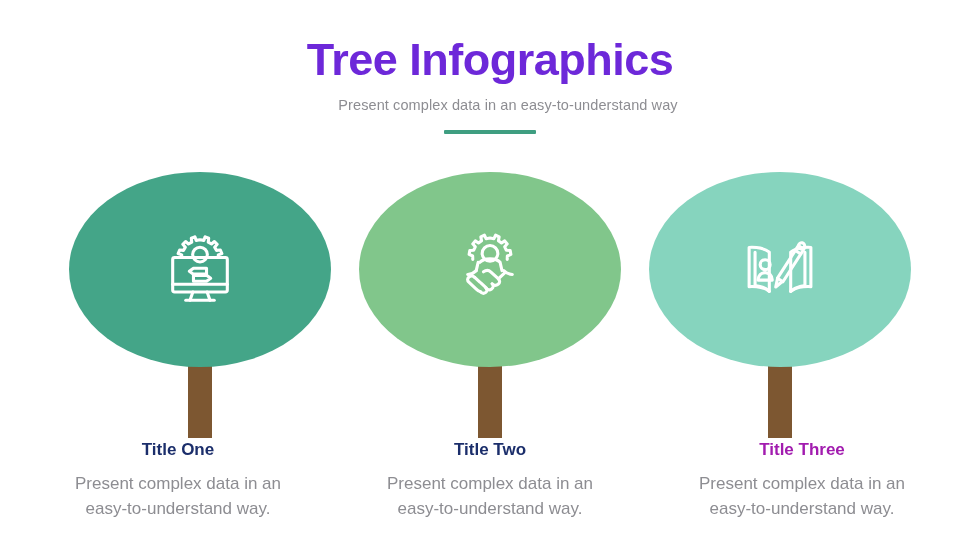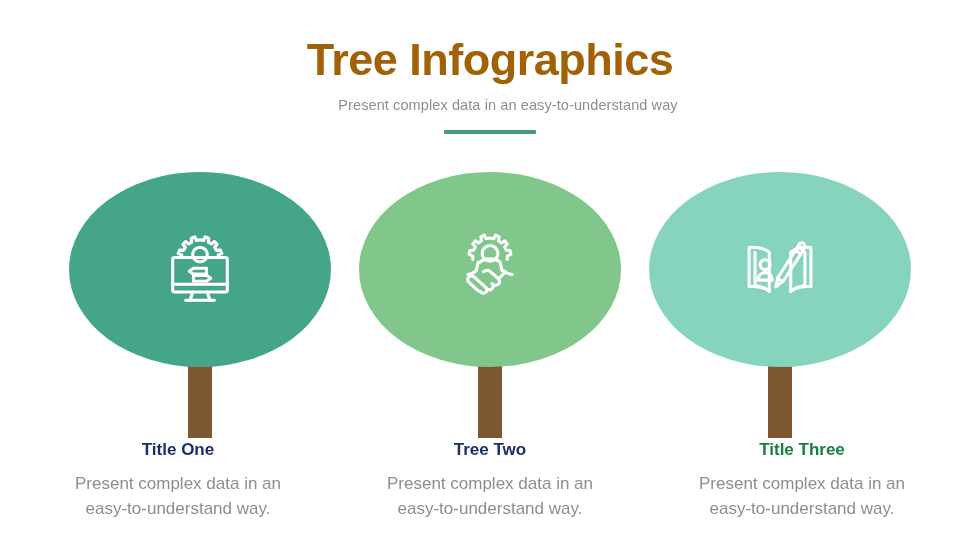--- a/index.html
+++ b/index.html
@@ -131,21 +131,21 @@
     margin: 12px auto;
     max-width: 236px;
   }
 </style>
 </head>
 <body>
 
 <div class="slide">
 
   <div class="header">
-    <h1 class="slide-title" style="color: #a16207;">Tree Infographics</h1>
+    <h1 class="slide-title" style="color: #6d28d9;">Tree Infographics</h1>
     <p class="slide-subtitle" style="color: rgb(141, 141, 146);">Present complex data in an easy-to-understand way</p>
     <div class="accent-bar" style="background: rgb(63, 158, 129);"></div>
   </div>
 
   <div class="trees">
 
     <div class="tree">
       <div class="trunk">
         <svg viewBox="0 0 24 102" width="24" height="102" xmlns="http://www.w3.org/2000/svg">
           <path id="trunk-shape-1" d="M12 0 L24 12 L24 102 L0 102 L0 12 Z" fill="#7d5731"></path>
@@ -228,22 +228,22 @@
     </div>
 
   </div>
 
   <div class="captions">
     <div class="caption">
       <div class="caption-title" style="color: rgb(27, 46, 107);">Title One</div>
       <div class="caption-desc" style="color: rgb(141, 141, 146);">Present complex data in an easy-to-understand way.</div>
     </div>
     <div class="caption">
-      <div class="caption-title" style="color: rgb(27, 46, 107);">Tree Two</div>
+      <div class="caption-title" style="color: rgb(27, 46, 107);">Title Two</div>
       <div class="caption-desc" style="color: rgb(141, 141, 146);">Present complex data in an easy-to-understand way.</div>
     </div>
     <div class="caption">
-      <div class="caption-title" style="color: #15803d;">Title Three</div>
+      <div class="caption-title" style="color: #a21caf;">Title Three</div>
       <div class="caption-desc" style="color: rgb(141, 141, 146);">Present complex data in an easy-to-understand way.</div>
     </div>
   </div>
 
 </div>
 
 </body></html>

